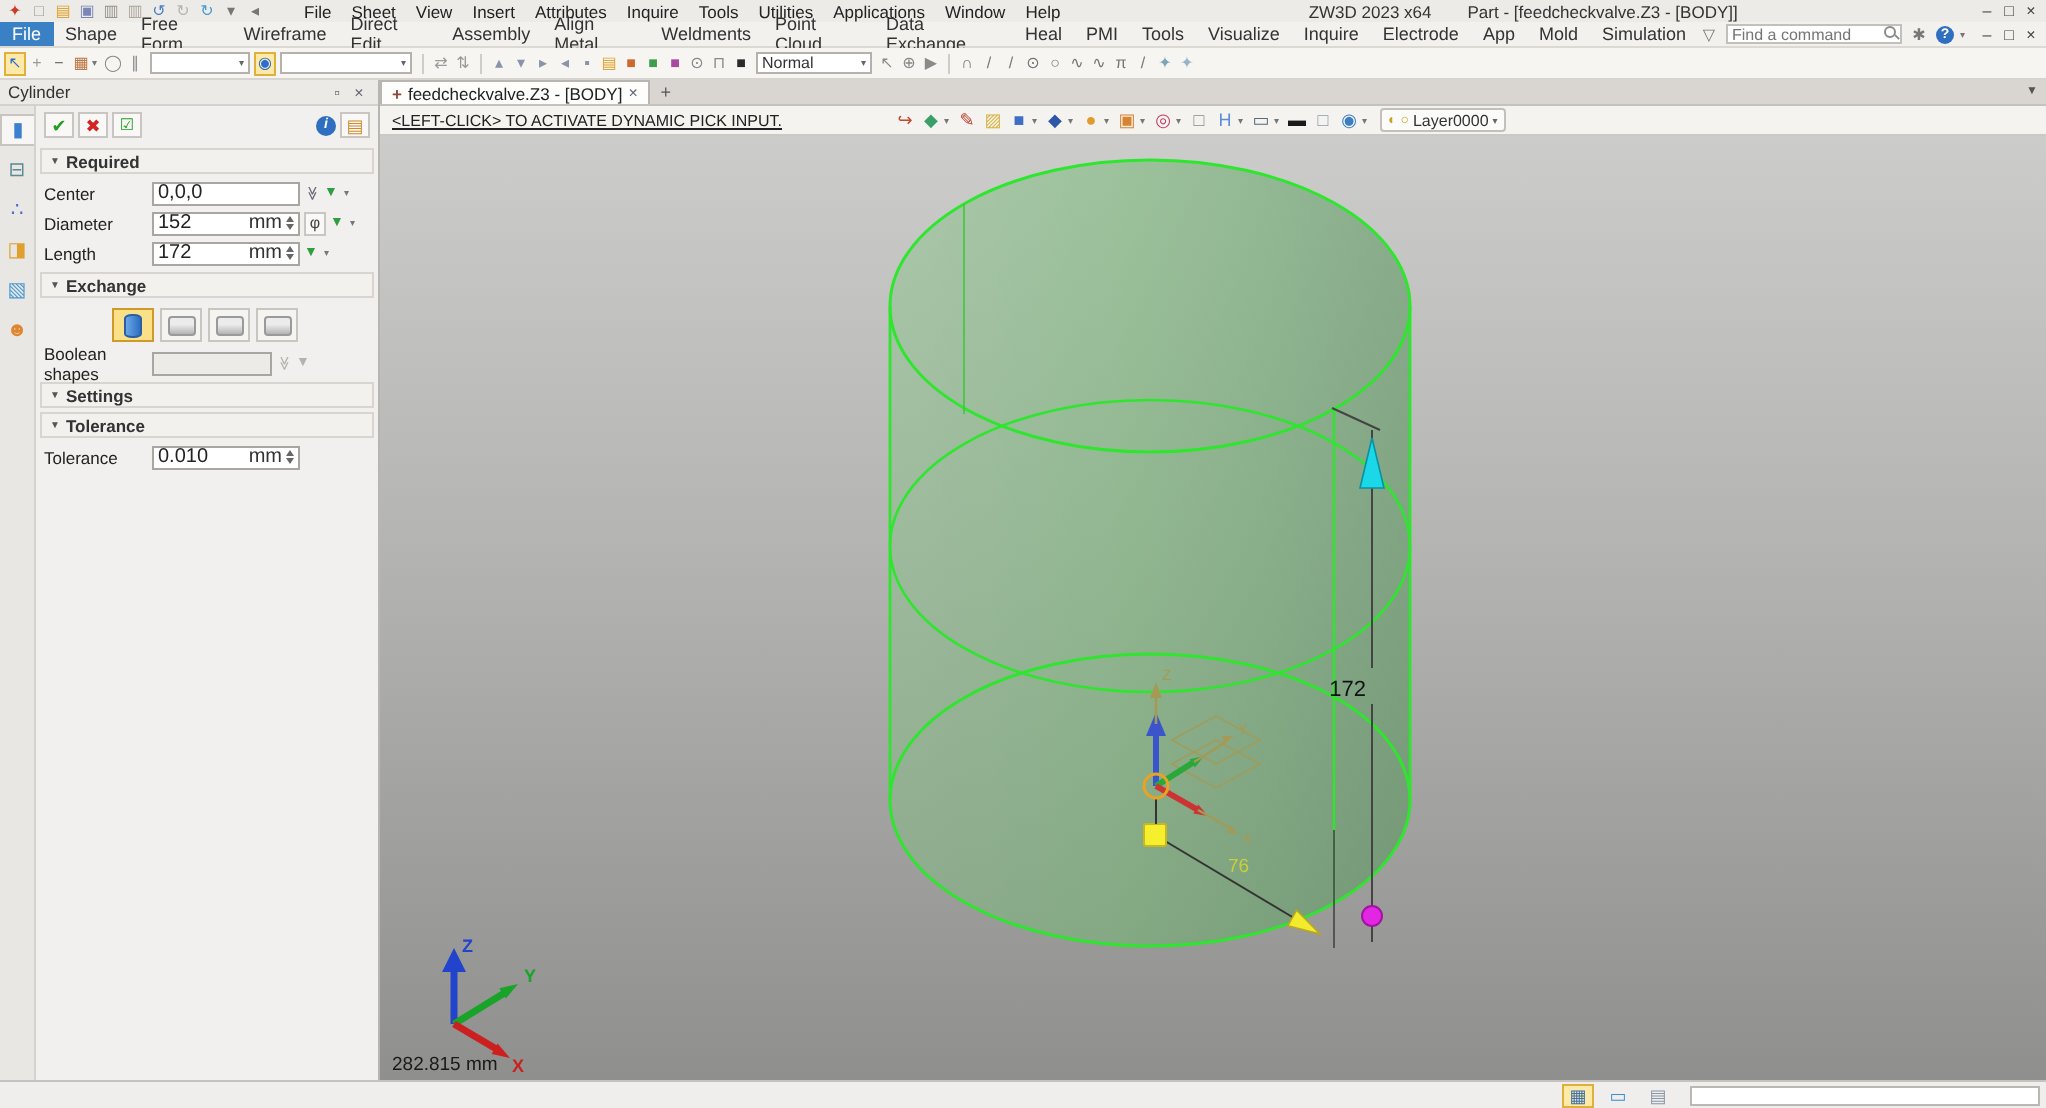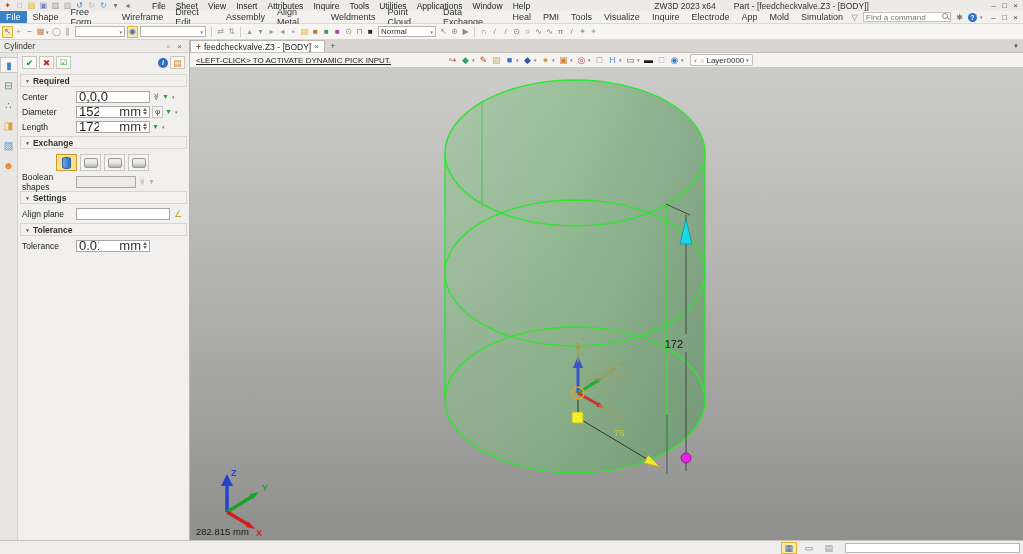--- a/index.html
+++ b/index.html
@@ -76,21 +76,21 @@
     display:inline-flex; align-items:center; justify-content:center; font-size:7px;
     font-weight:bold; font-style:italic; }
 
   .shead { display:flex; align-items:center; gap:3px; background:#f3f1ee;
     border:1px solid #d8d4cf; height:13px; margin:2px 0; padding:0 4px;
     font-weight:bold; font-size:8.5px; color:#333; }
   .tri { font-size:5px; color:#555; }
   .frow { display:flex; align-items:center; height:15px; padding:0 2px; gap:2px; }
   .flabel { width:52px; font-size:8.5px; color:#222; flex:none; }
   .field { display:inline-flex; align-items:center; background:#fff; border:1px solid #a9a5a0;
-    height:12px; padding:0 2px; font-size:13px; width:74px; }
+    height:12px; padding:0 2px; font-size:10px; width:74px; }
   .field.wide { width:94px; }
   .field.dis { background:#edebe8; width:60px; }
   .fval { flex:1; overflow:hidden; white-space:nowrap; }
   .unit { color:#333; margin-left:20px; }
   .spin { display:inline-flex; flex-direction:column; justify-content:center; gap:1px; margin-left:2px; }
   .spin i { width:0; height:0; border-left:2.5px solid transparent; border-right:2.5px solid transparent; }
   .spin .up { border-bottom:3px solid #666; }
   .spin .dn { border-top:3px solid #666; }
   .chev { display:inline-block; transform:rotate(90deg); font-size:7px; color:#667; width:8px; }
   .chev.dis, .pick.dis { color:#b5b1ac; }
@@ -377,27 +377,20 @@
                 <span class="fval"></span>
               </span>
             <span class="chev dis">≫</span>
             <span class="pick dis">▼</span>
           </div>
 
           <div class="shead">
             <span class="tri">▼</span>
             <span>Settings</span>
           </div>
-          <div class="frow">
-            <span class="flabel">Align plane</span>
-            <span class="field wide">
-                <span class="fval"></span>
-              </span>
-            <span class="oliveic">∠</span>
-          </div>
 
           <div class="shead">
             <span class="tri">▼</span>
             <span>Tolerance</span>
           </div>
           <div class="frow">
             <span class="flabel">Tolerance</span>
             <span class="field">
               <span class="fval">0.010000</span>
               <span class="unit">mm</span>

